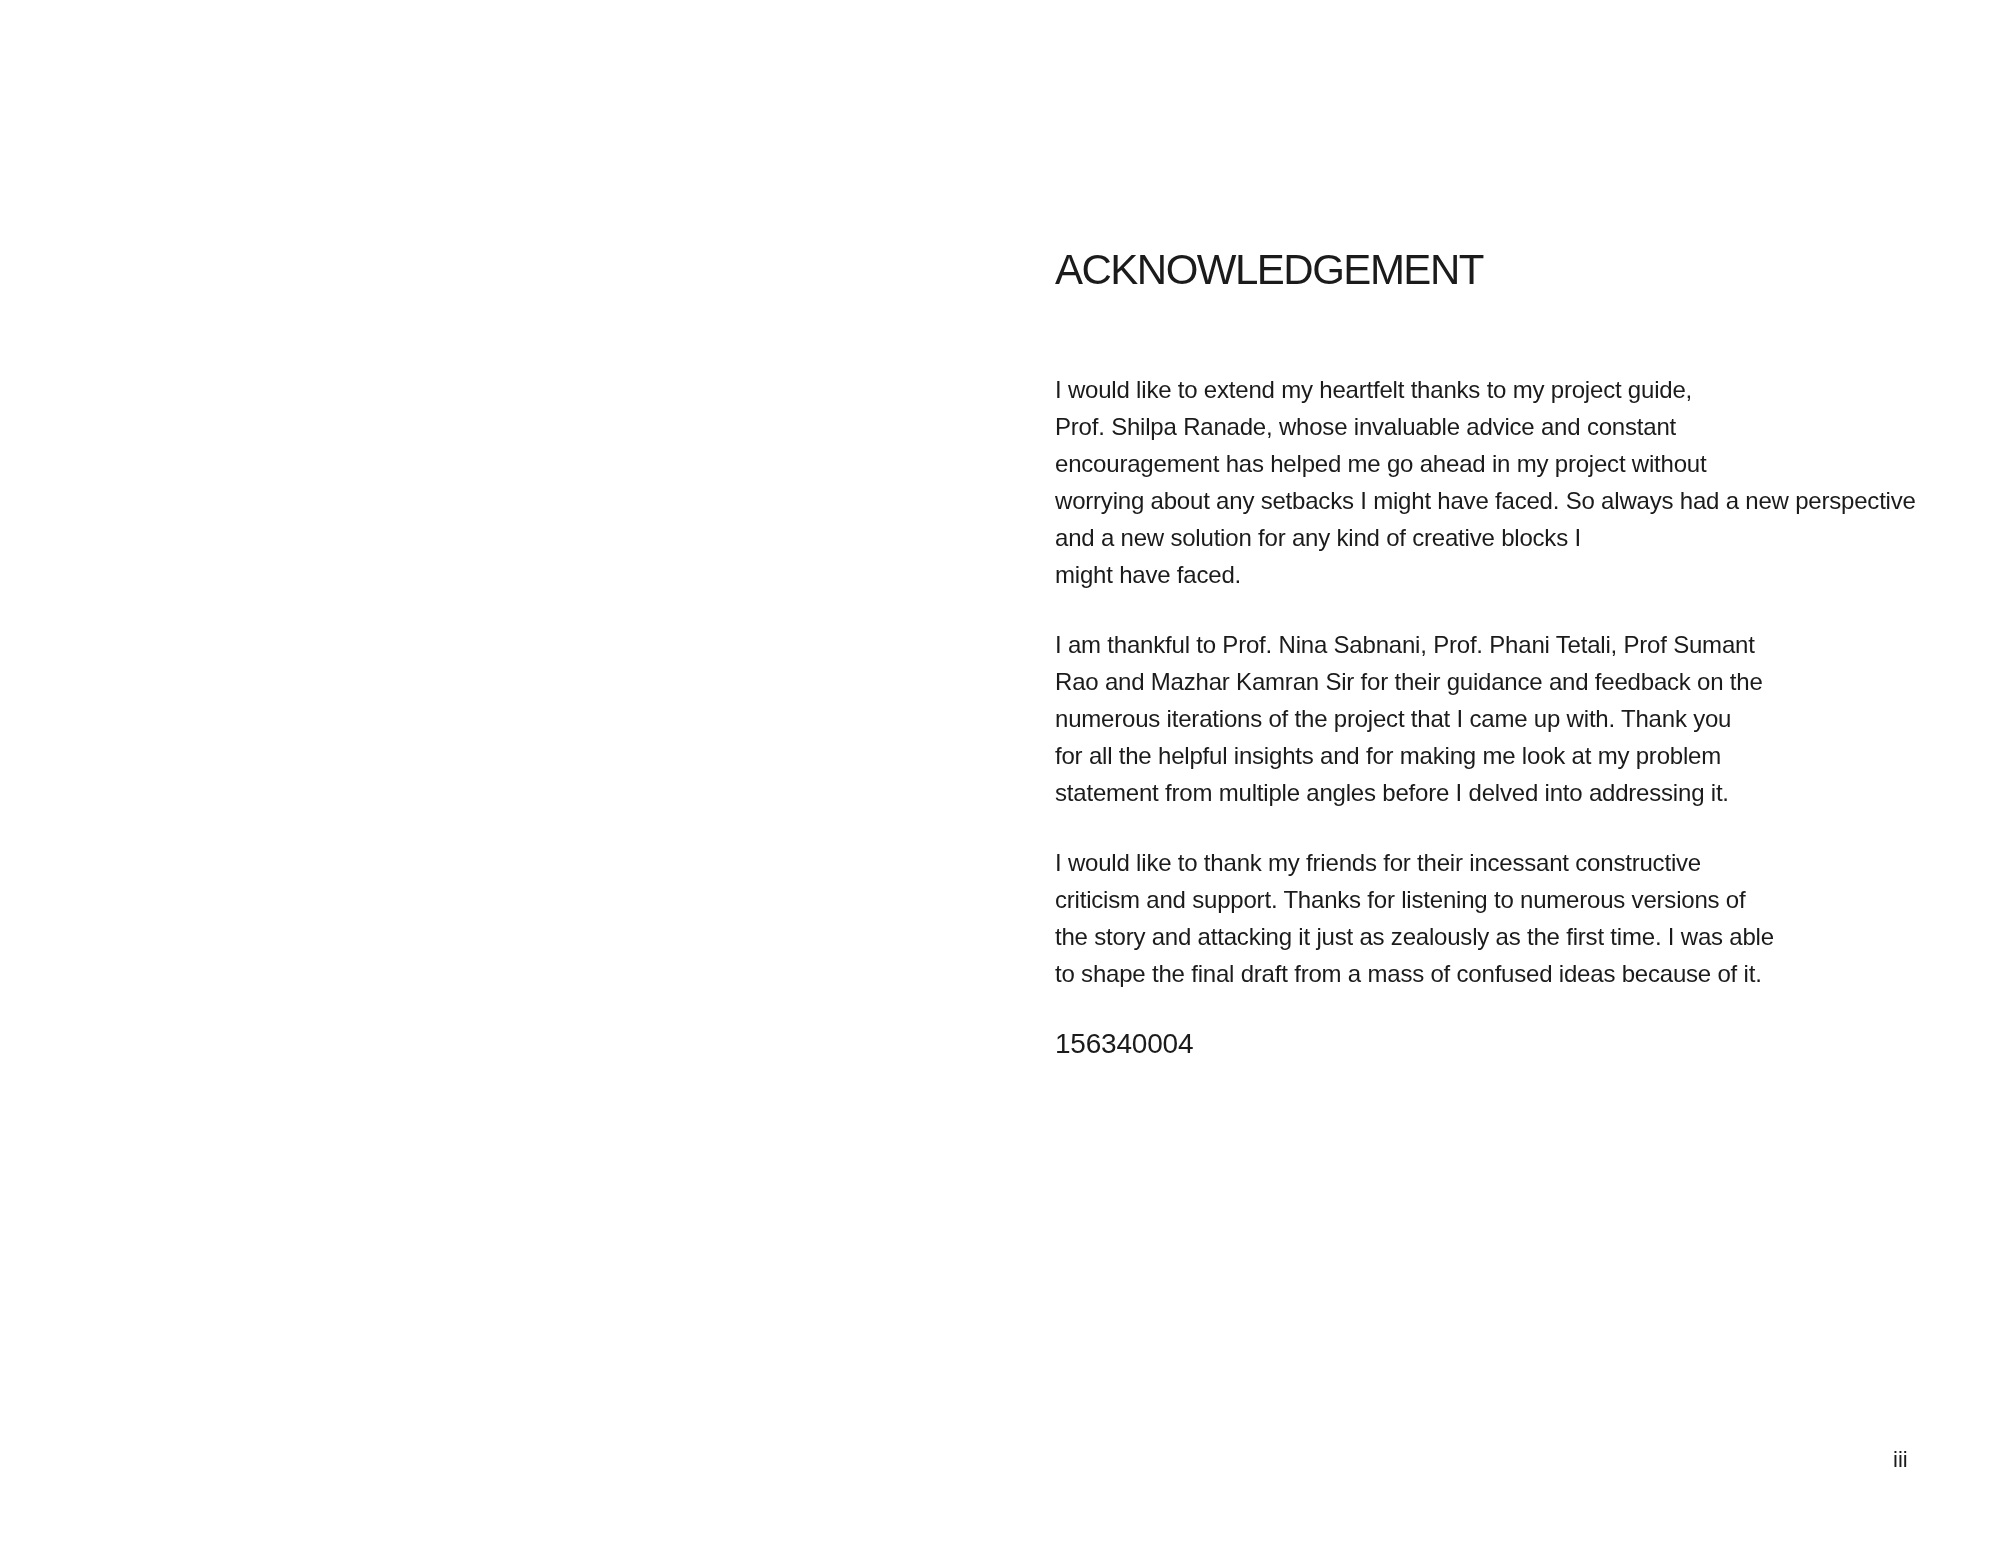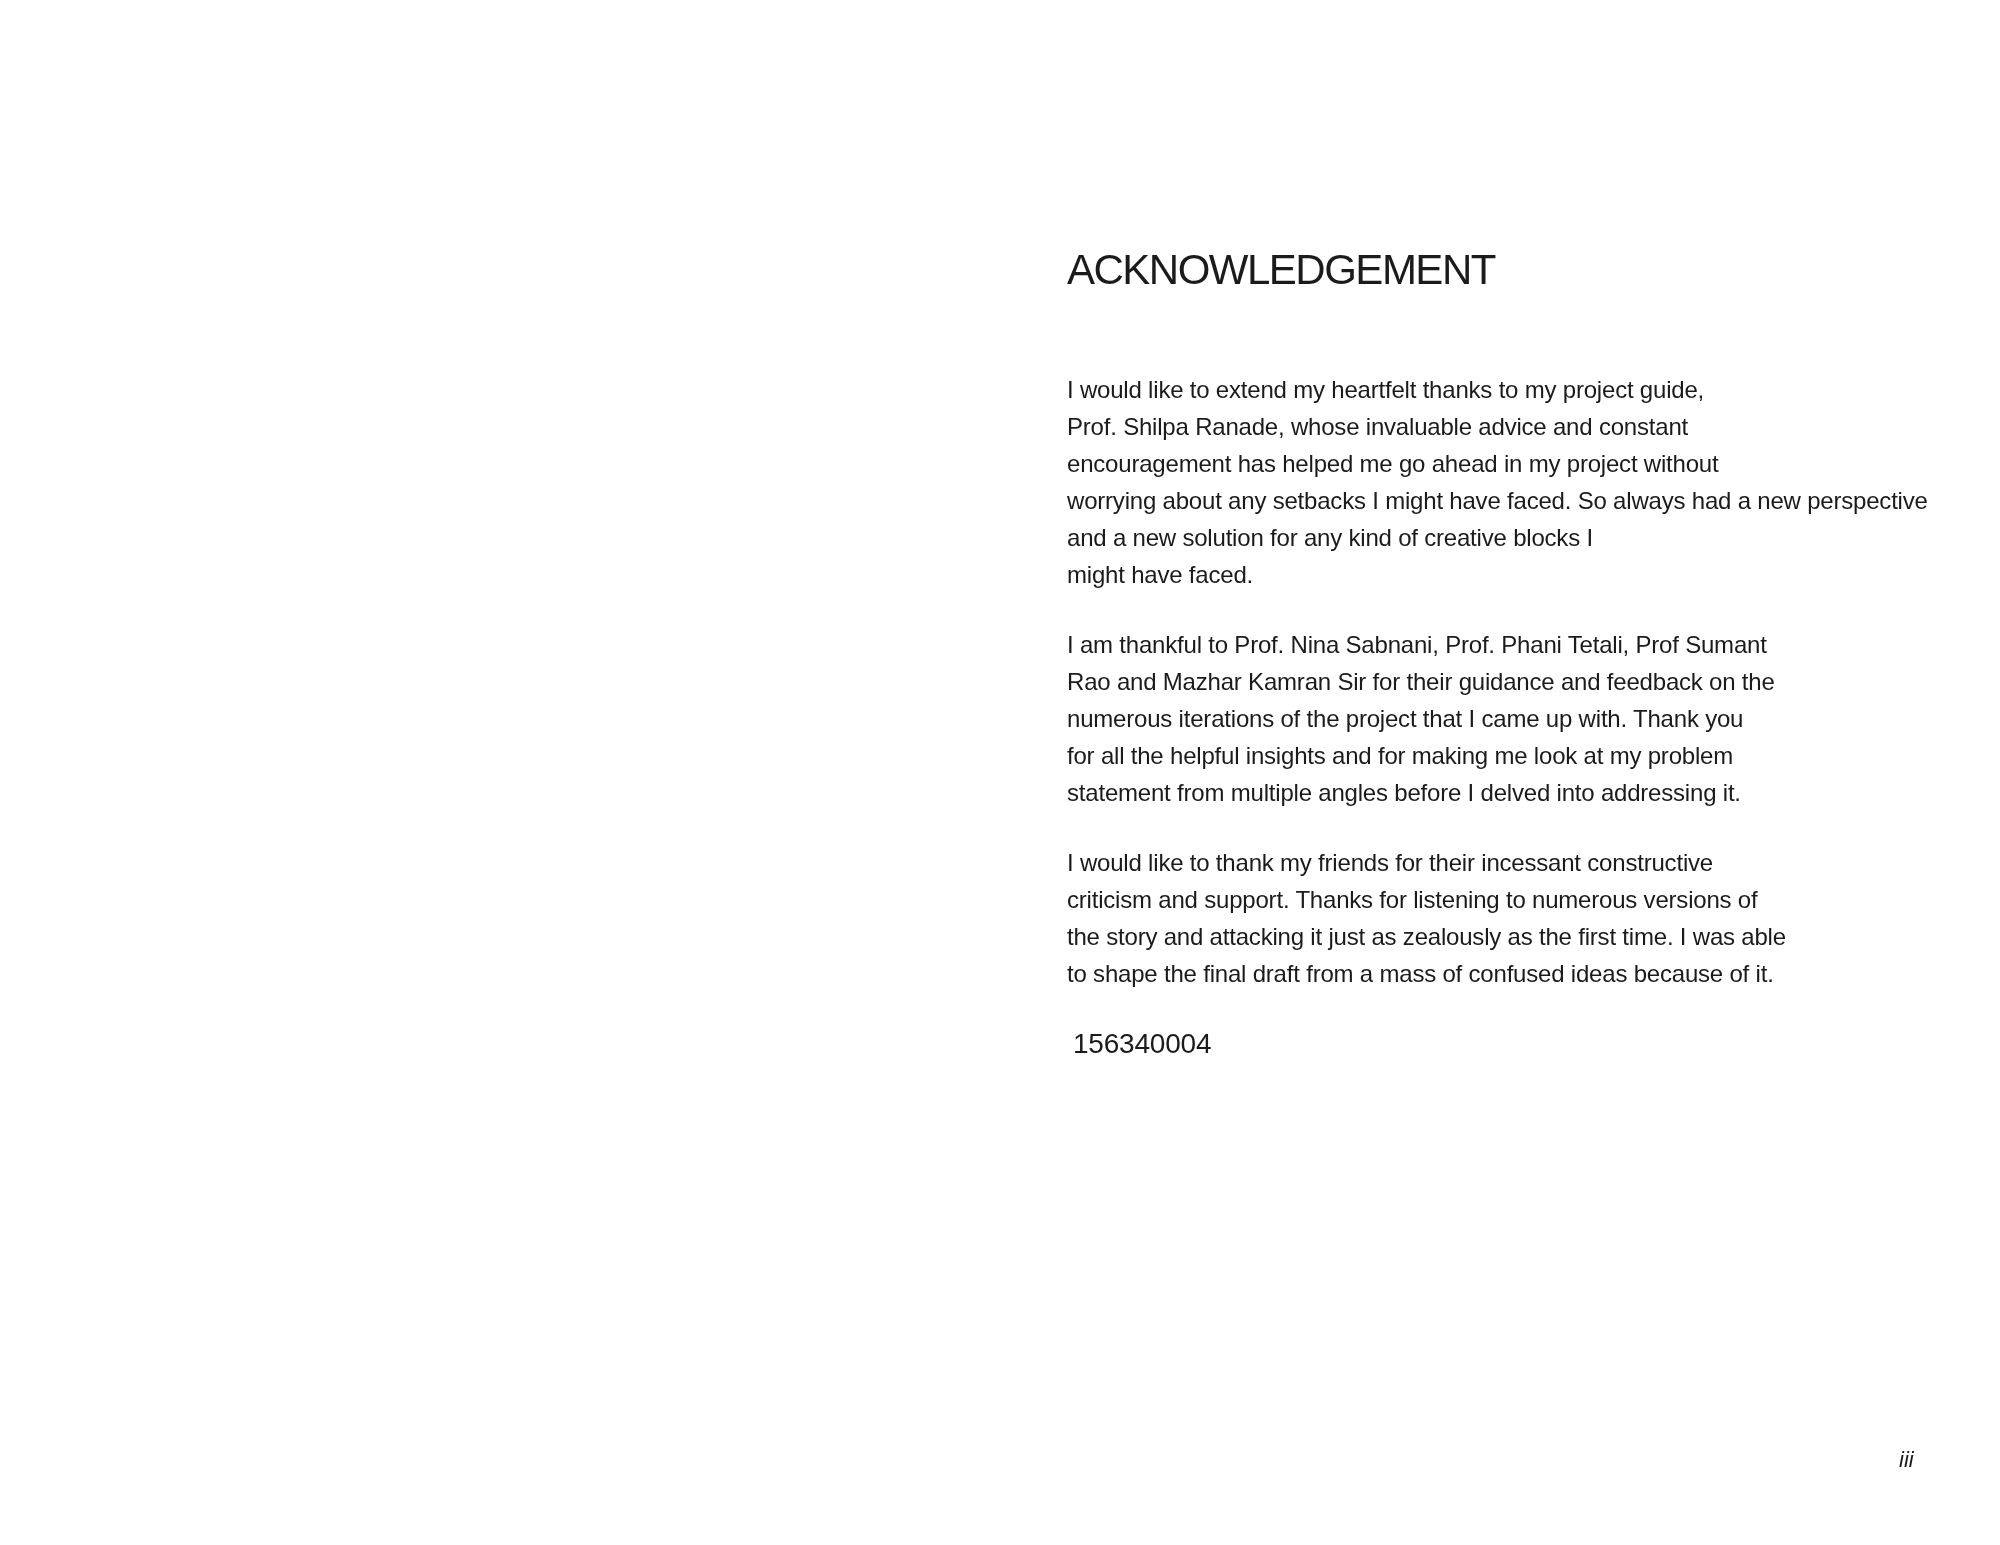--- a/index.html
+++ b/index.html
@@ -1,15 +1,15 @@
 <!DOCTYPE html>
 <html><head>
 <meta charset="utf-8">
 <style>
-  * { box-sizing: border-box; padding-left: 6px; }
+  * { box-sizing: border-box; }
   html, body {
     margin: 0;
     padding: 0;
   }
   body {
     width: 2000px;
     height: 1545px;
     position: relative;
     background: #ffffff;
     overflow: hidden;
@@ -50,21 +50,20 @@
     margin-top: 5px;
     letter-spacing: -0.2px;
   }
   .page-number {
     position: absolute;
     left: 1893px;
     top: 1447px;
     font-size: 22px;
     line-height: 26px;
     color: #1b1b1b;
-    font-style: italic;
   }
 </style>
 </head>
 <body>
 
 <div class="page">
   <main class="content">
     <h1 class="doc-title">ACKNOWLEDGEMENT</h1>
 
     <p class="para">I would like to extend my heartfelt thanks to my project guide,

